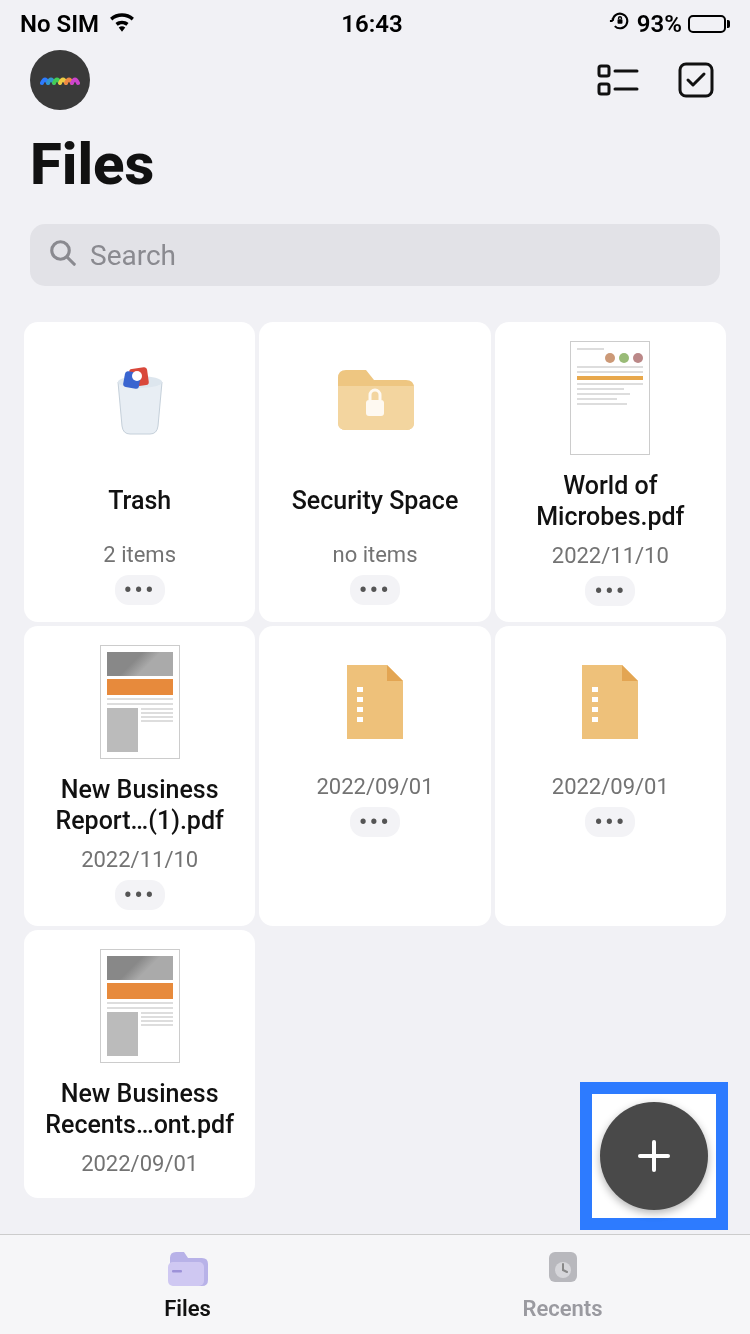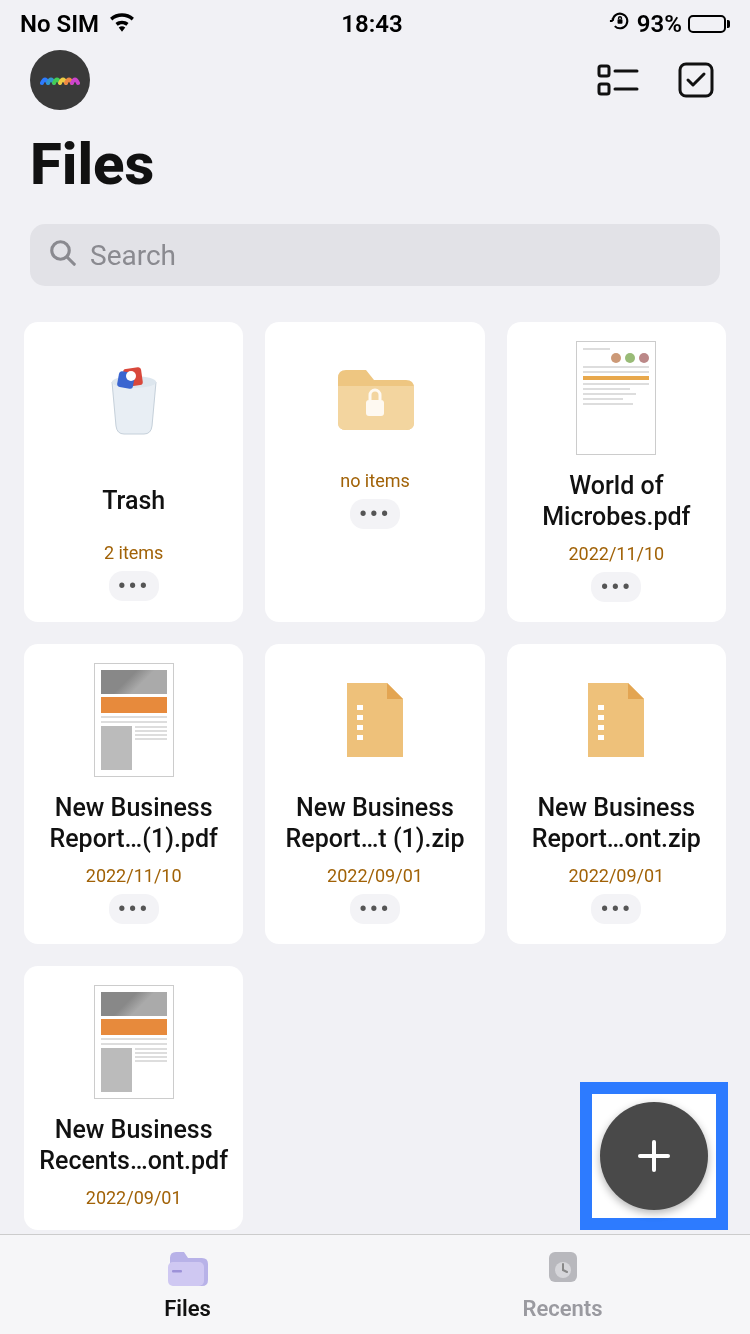--- a/index.html
+++ b/index.html
@@ -14,25 +14,25 @@
 .battery-tip { width: 3px; height: 8px; background: #000; border-radius: 0 2px 2px 0; margin-left: 1px; }
 .header { padding: 10px 30px 0 30px; display: flex; justify-content: space-between; align-items: center; }
 .avatar { width: 60px; height: 60px; border-radius: 50%; background: #3a3a3a; display: flex; align-items: center; justify-content: center; }
 .avatar svg { width: 40px; }
 .header-actions { display: flex; gap: 30px; align-items: center; }
 .header-btn { width: 48px; height: 42px; display: flex; align-items: center; justify-content: center; cursor: pointer; }
 .page-title { font-size: 58px; font-weight: 800; padding: 20px 30px 10px 30px; color: #111; }
 .search-bar { margin: 16px 30px; background: #e2e2e7; border-radius: 15px; display: flex; align-items: center; padding: 14px 18px; gap: 12px; }
 .search-bar input { border: none; background: transparent; font-size: 28px; color: #8a8a90; outline: none; width: 100%; }
 .search-bar input::placeholder { color: #8a8a90; }
-.grid { display: grid; grid-template-columns: repeat(3, 1fr); gap: 22px; padding: 20px 24px; }
+.grid { display: grid; grid-template-columns: repeat(3, 1fr); gap: 4px; padding: 20px 24px; }
 .card { background: #fff; border-radius: 14px; padding: 18px 10px 14px 10px; display: flex; flex-direction: column; align-items: center; text-align: center; min-height: 300px; cursor: pointer; }
 .card-thumb { width: 100%; height: 116px; display: flex; align-items: center; justify-content: center; margin-bottom: 14px; }
 .card-title { font-size: 25px; font-weight: 500; color: #111; line-height: 1.25; margin-bottom: 10px; min-height: 62px; display: flex; align-items: center; justify-content: center; }
-.card-sub { font-size: 18px; color: #a16207; margin-bottom: 8px; }
+.card-sub { font-size: 22px; color: #737373; margin-bottom: 8px; }
 .card-more { width: 50px; height: 30px; background: #f3f3f6; border-radius: 14px; display: flex; align-items: center; justify-content: center; color: #555; font-size: 26px; letter-spacing: 2px; cursor: pointer; }
 .trash-icon svg { width: 80px; height: 80px; }
 .folder-icon svg { width: 90px; height: 80px; }
 .doc-thumb { width: 80px; height: 114px; border: 1px solid #ccc; background: #fff; display: flex; flex-direction: column; padding: 6px; gap: 3px; }
 .doc-line { height: 2px; background: #ddd; }
 .doc-dots { display: flex; gap: 4px; justify-content: flex-end; }
 .doc-dot { width: 10px; height: 10px; border-radius: 50%; background: #c97; }
 .doc-photo { height: 24px; background: linear-gradient(135deg,#888 40%,#aaa 60%); }
 .doc-strip-orange { height: 16px; background: #e78a3c; }
 .zip-icon svg { width: 80px; height: 90px; }
@@ -51,21 +51,21 @@
 
 <div class="status-bar">
   <div class="status-left">
     <span>No SIM</span>
     <span class="wifi-icon">
       <svg viewBox="0 0 24 18">
           <path fill="#000" d="M12 18l-3-4c1.8-1.4 4.2-1.4 6 0l-3 4zm-6-8c3.3-3 8.7-3 12 0l-2 2.5c-2.2-2-5.8-2-8 0L6 10zM1 5C7 -.5 17 -.5 23 5l-2 2.5C16 3 8 3 3 7.5L1 5z"></path>
         </svg>
     </span>
   </div>
-  <div>18:43</div>
+  <div>16:43</div>
   <div class="status-right">
     <span>
       <svg width="22" height="22" viewBox="0 0 24 24">
           <path fill="none" stroke="#000" stroke-width="2.2" d="M4 12a8 8 0 1 1 2.3 5.6M4 12H1m3 0V9"></path>
           <rect x="9.3" y="10" width="5.4" height="5" rx="1" fill="#000"></rect>
           <path fill="none" stroke="#000" stroke-width="1.6" d="M10.5 10V8.8a1.5 1.5 0 0 1 3 0V10"></path>
         </svg>
     </span>
     <span>93%</span>
     <span class="battery-icon">
@@ -135,20 +135,21 @@
 
   <div class="card">
     <div class="card-thumb folder-icon">
       <svg viewBox="0 0 90 80">
           <path d="M8 20 Q8 12 16 12 L36 12 L44 22 L76 22 Q84 22 84 30 L84 64 Q84 72 76 72 L16 72 Q8 72 8 64 Z" fill="#eec681"></path>
           <path d="M8 28 L84 28 L84 64 Q84 72 76 72 L16 72 Q8 72 8 64 Z" fill="#f3d59f"></path>
           <rect x="36" y="42" width="18" height="16" rx="3" fill="#fff" opacity="0.85"></rect>
           <path d="M40 42 v-5 a5 5 0 0 1 10 0 v5" fill="none" stroke="#fff" stroke-width="3" opacity="0.85"></path>
         </svg>
     </div>
+    <div class="card-title">Security Space</div>
     <div class="card-sub">no items</div>
     <div class="card-more">•••</div>
   </div>
 
   <div class="card">
     <div class="card-thumb">
       <div class="doc-thumb">
         <div class="doc-line" style="width:40%"></div>
         <div class="doc-dots">
             <span class="doc-dot"></span>
@@ -197,37 +198,35 @@
     <div class="card-thumb zip-icon">
       <svg viewBox="0 0 80 90">
           <path d="M12 8 L52 8 L68 24 L68 82 L12 82 Z" fill="#eec17a"></path>
           <path d="M52 8 L52 24 L68 24 Z" fill="#e3a552"></path>
           <rect x="22" y="30" width="6" height="5" fill="#fff"></rect>
           <rect x="22" y="40" width="6" height="5" fill="#fff"></rect>
           <rect x="22" y="50" width="6" height="5" fill="#fff"></rect>
           <rect x="22" y="60" width="6" height="5" fill="#fff"></rect>
         </svg>
     </div>
-    <div class="card-title">New Business Report…t (1).zip</div>
     <div class="card-sub">2022/09/01</div>
     <div class="card-more">•••</div>
   </div>
 
   <div class="card">
     <div class="card-thumb zip-icon">
       <svg viewBox="0 0 80 90">
           <path d="M12 8 L52 8 L68 24 L68 82 L12 82 Z" fill="#eec17a"></path>
           <path d="M52 8 L52 24 L68 24 Z" fill="#e3a552"></path>
           <rect x="22" y="30" width="6" height="5" fill="#fff"></rect>
           <rect x="22" y="40" width="6" height="5" fill="#fff"></rect>
           <rect x="22" y="50" width="6" height="5" fill="#fff"></rect>
           <rect x="22" y="60" width="6" height="5" fill="#fff"></rect>
         </svg>
     </div>
-    <div class="card-title">New Business Report…ont.zip</div>
     <div class="card-sub">2022/09/01</div>
     <div class="card-more">•••</div>
   </div>
 
   <div class="card" style="min-height:250px">
     <div class="card-thumb">
       <div class="doc-thumb">
         <div class="doc-photo"></div>
         <div class="doc-strip-orange"></div>
         <div class="doc-line"></div>

